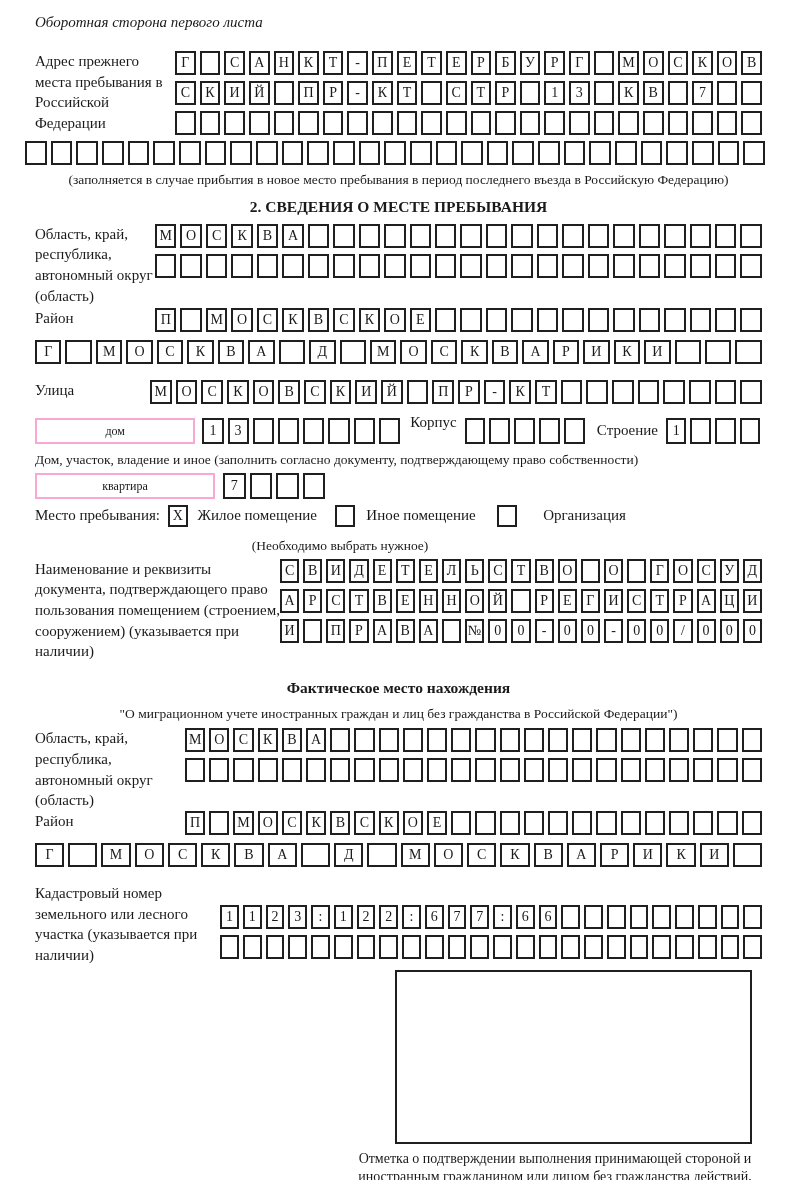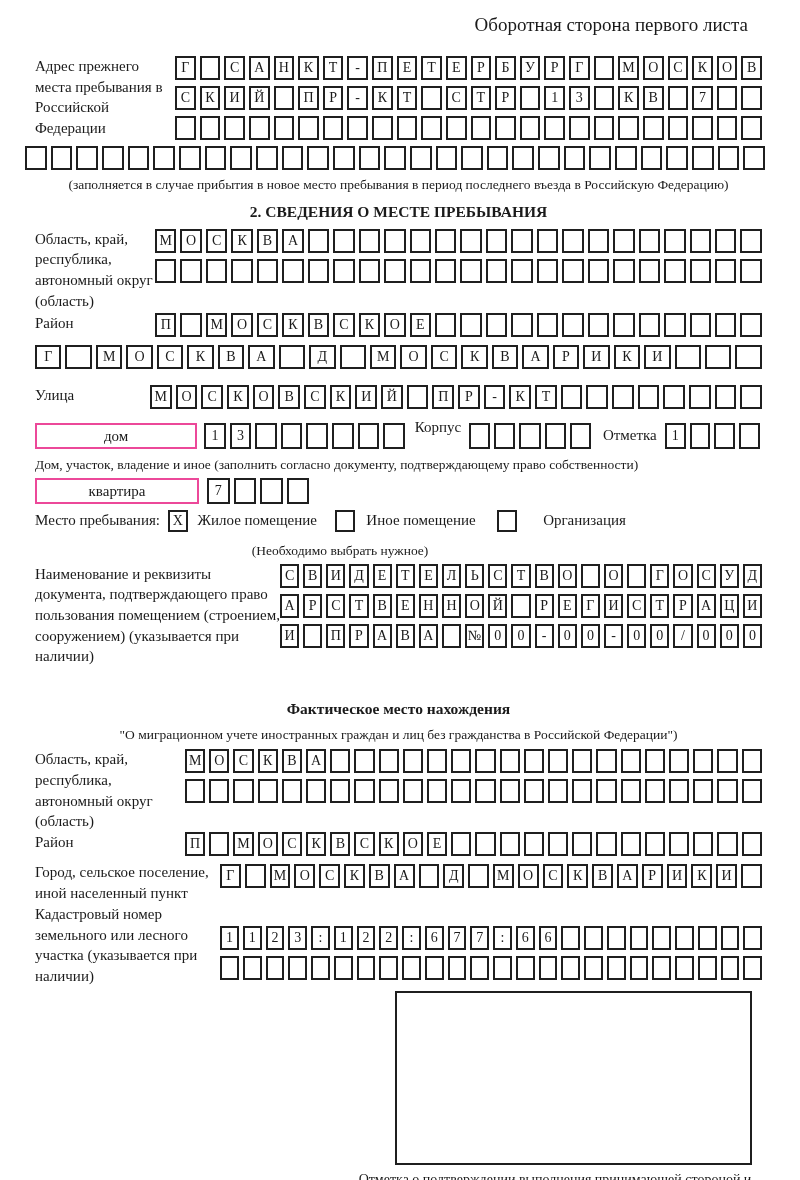--- a/index.html
+++ b/index.html
@@ -4,21 +4,21 @@
 <style>
   * { margin:0; padding:0; box-sizing:border-box; }
   html,body { background:#fff; }
   body {
     width:800px; height:1180px; overflow:hidden;
     font-family:"Liberation Serif","DejaVu Serif",serif;
     color:#1a1a1a; font-size:15px;
   }
   .page { padding:14px 38px 0 35px; }
 
-  .top-note { text-align:right; font-size:19px; padding-right:14px; }
+  .top-note { font-size:15px; padding-right:14px;font-style:italic; }
 
   .flexrow { display:flex; align-items:flex-start; }
   .lbl { font-size:15px; line-height:1.38; }
   .grow { flex:1; }
 
   
   .boxrow { display:flex; width:100%; margin-bottom:6px; }
   .cell {
     flex:1; height:24px; border:2px solid #1f1f1f; margin:0 2px;
     text-align:center; font-size:14px; line-height:20px;
@@ -28,22 +28,22 @@
   .boxrow .cell:last-child { margin-right:0; }
 
   .caption { font-size:13.5px; line-height:1.3; }
   .caption.center { text-align:center; }
 
   .sec-title { text-align:center; font-weight:bold; font-size:15.5px; margin:9px 0 8px 0; }
 
   .fullrow-wrap { margin-left:-10px; width:740px; }
 
   .widebox {
-    height:26px; border:2px solid #ec4899; text-align:center;
-    font-size:15px; line-height:22px; background:#fff;
+    height:26px; border:2px solid #f9a8d4; text-align:center;
+    font-size:12px; line-height:22px; background:#fff;
   }
   .inline-cells { display:flex; }
   .inline-cells .cell { height:26px; line-height:22px; }
 
   .chk {
     display:inline-block; width:20px; height:22px; border:2px solid #1f1f1f;
     text-align:center; font-size:14px; line-height:18px; vertical-align:middle;
     background:#fff;
   }
 
@@ -345,32 +345,32 @@
         <span class="cell"></span>
       </div>
     <div class="lbl" style="margin:0 6px 16px 8px">Корпус</div>
     <div class="inline-cells" style="width:128px">
         <span class="cell"></span>
         <span class="cell"></span>
         <span class="cell"></span>
         <span class="cell"></span>
         <span class="cell"></span>
       </div>
-    <div class="lbl" style="margin:0 6px 0 10px">Отметка</div>
+    <div class="lbl" style="margin:0 6px 0 10px">Строение</div>
     <div class="inline-cells" style="width:101px">
         <span class="cell">1</span>
         <span class="cell"></span>
         <span class="cell"></span>
         <span class="cell"></span>
       </div>
   </div>
   <div class="caption mt2">Дом, участок, владение и иное (заполнить согласно документу, подтверждающему право собственности)</div>
 
   <div class="flexrow mt4" style="align-items:center">
-    <div class="widebox" style="width:164px">квартира</div>
+    <div class="widebox" style="width:180px">квартира</div>
     <div class="inline-cells" style="width:106px;margin-left:6px">
         <span class="cell">7</span>
         <span class="cell"></span>
         <span class="cell"></span>
         <span class="cell"></span>
       </div>
   </div>
 
   <div class="mt6">
     <span class="lbl">Место пребывания:</span>
@@ -451,21 +451,21 @@
           <span class="cell">0</span>
           <span class="cell">0</span>
           <span class="cell">/</span>
           <span class="cell">0</span>
           <span class="cell">0</span>
           <span class="cell">0</span>
         </div>
     </div>
   </div>
 
-  <div class="sec-title" style="margin-top:18px">Фактическое место нахождения</div>
+  <div class="sec-title" style="margin-top:2px">Фактическое место нахождения</div>
   <div class="caption center">"О миграционном учете иностранных граждан и лиц без гражданства в Российской Федерации")</div>
 
   <div class="flexrow mt6" style="min-height:82px">
     <div class="lbl" style="width:150px">Область, край, республика, автономный округ (область)</div>
     <div class="grow">
       <div class="boxrow">
           <span class="cell">М</span>
           <span class="cell">О</span>
           <span class="cell">С</span>
           <span class="cell">К</span>
@@ -545,21 +545,20 @@
           <span class="cell"></span>
           <span class="cell"></span>
           <span class="cell"></span>
           <span class="cell"></span>
           <span class="cell"></span>
         </div>
       </div>
   </div>
 
   <div class="flexrow" style="min-height:42px">
-    <div class="lbl" style="width:185px">Город, сельское поселение, иной населенный пункт</div>
     <div class="grow" style="padding-top:2px">
         <div class="boxrow">
           <span class="cell">Г</span>
           <span class="cell"></span>
           <span class="cell">М</span>
           <span class="cell">О</span>
           <span class="cell">С</span>
           <span class="cell">К</span>
           <span class="cell">В</span>
           <span class="cell">А</span>

